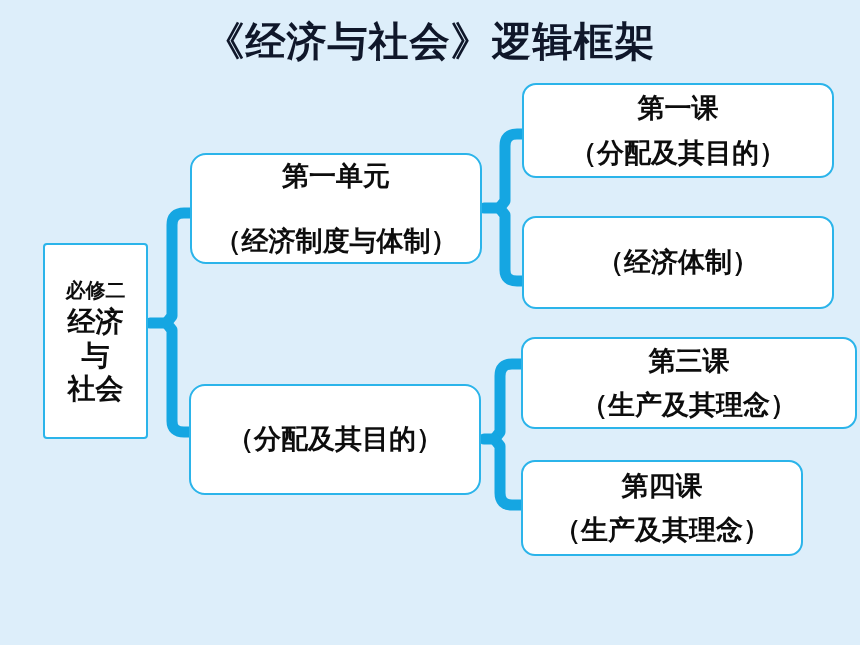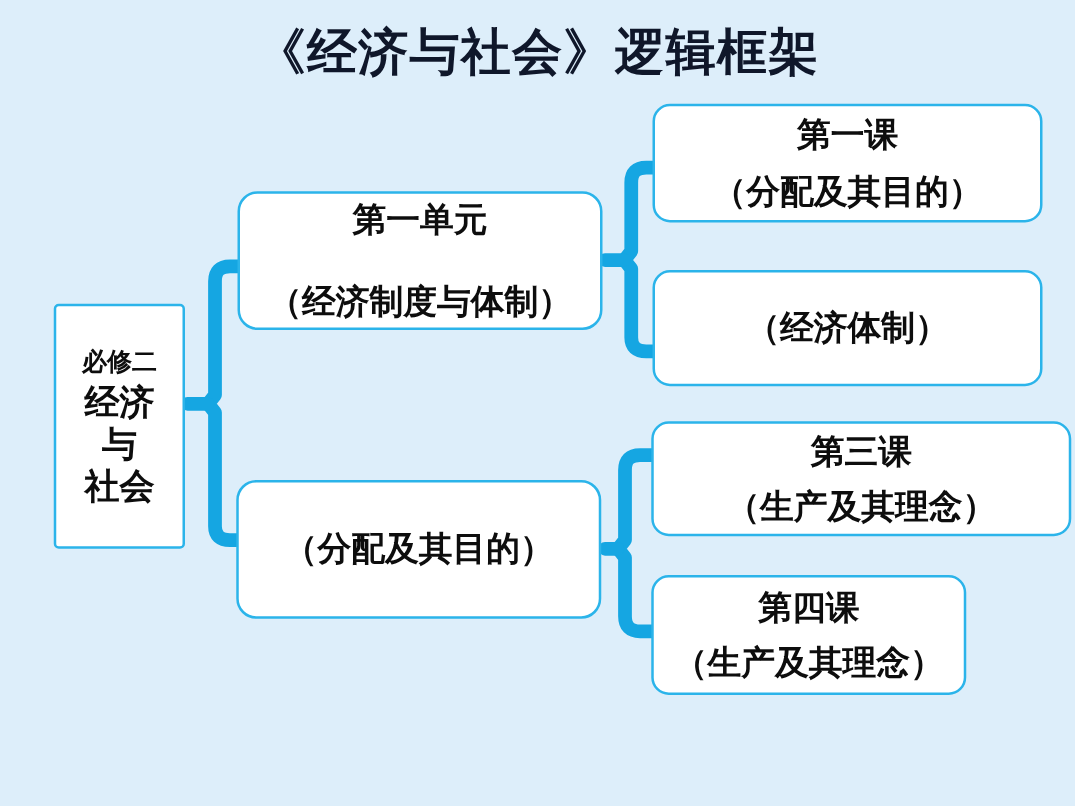--- a/index.html
+++ b/index.html
@@ -74,21 +74,21 @@
   .unit-2 { left: 189px; top: 384px; }
   .lesson-node {
     width: 312px;
     border-radius: 14px;
     font-size: 27px;
     gap: 12px;
   }
   .lesson-1 { left: 522px; top: 83px;  height: 95px; }
   .lesson-2 { left: 522px; top: 216px; height: 93px; }
   .lesson-3 { left: 521px; top: 337px; height: 92px; width: 336px; }
-  .lesson-4 { left: 521px; top: 460px; height: 96px; width: 252px; }
+  .lesson-4 { left: 521px; top: 460px; height: 96px; width: 282px; }
 </style>
 </head>
 <body>
 
 <div class="slide">
 
   <div class="slide-title">《经济与社会》逻辑框架</div>
 
   <svg class="connectors" width="860" height="645" viewBox="0 0 860 645">
     <g fill="none" stroke="#15a6e2" stroke-width="11" stroke-linecap="round" stroke-linejoin="round">

